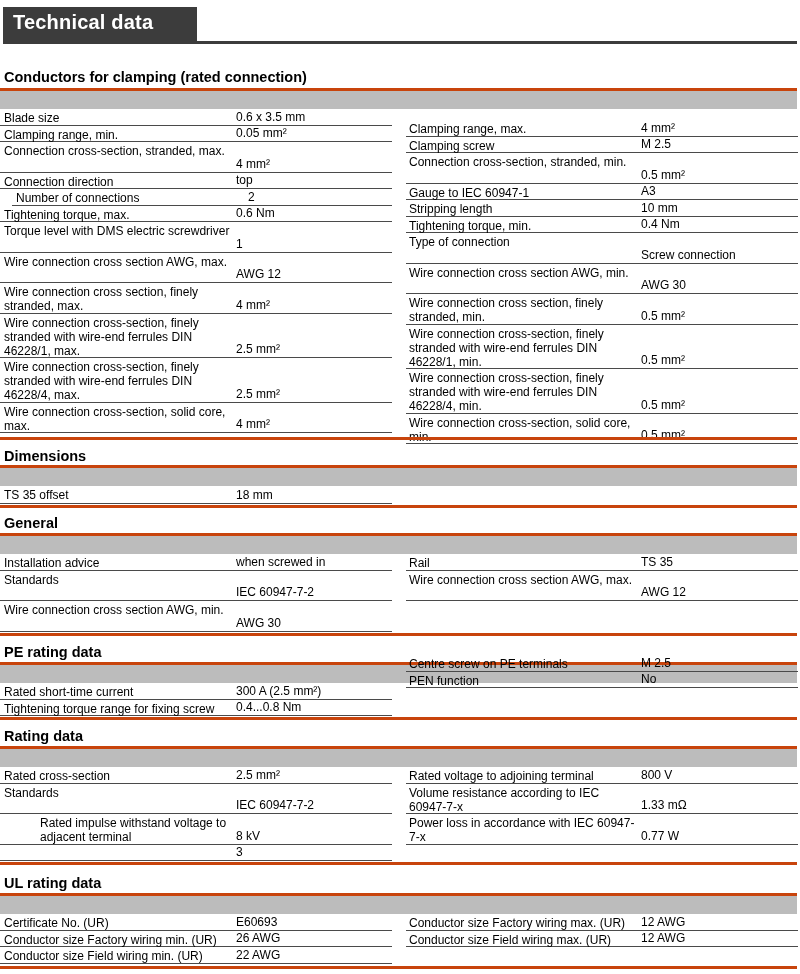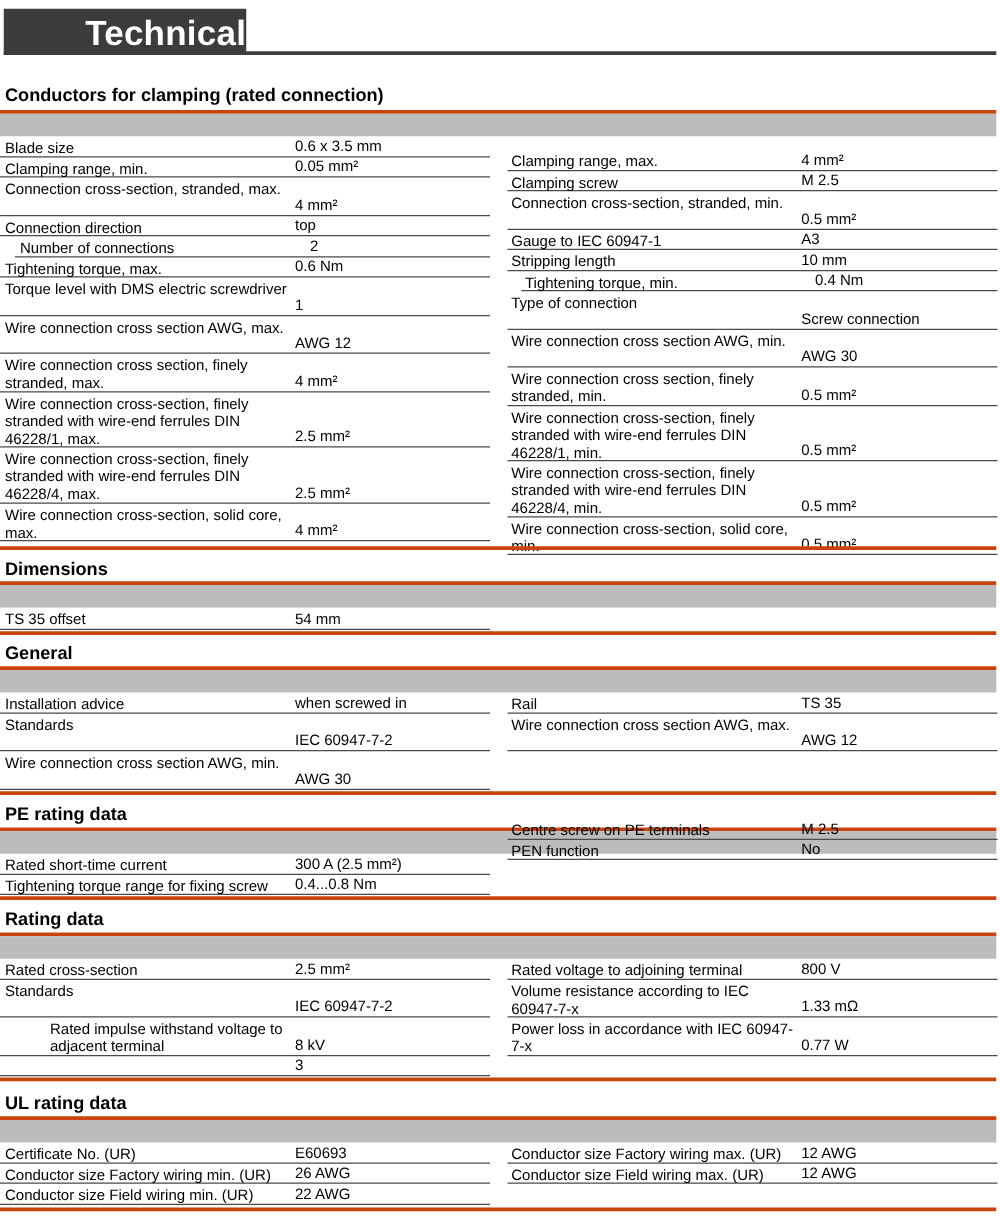--- a/index.html
+++ b/index.html
@@ -1,19 +1,19 @@
 <!DOCTYPE html>
 <html><head>
 <meta charset="utf-8">
 <style>
   html, body { margin:0; padding:0; background:#ffffff; }
   body { width:800px; height:974px; position:relative; overflow:hidden;
          font-family:"Liberation Sans", "DejaVu Sans", sans-serif; color:#000; }
   .title-block { position:absolute; left:3px; top:7px; width:194px; height:37px; background:#3c3c3c; }
-  .title-text { position:absolute; left:10px; top:4px; color:#fff; font-weight:bold; font-size:28px; letter-spacing:0.2px;text-align:right; }
+  .title-text { position:absolute; left:10px; top:4px; color:#fff; font-weight:bold; font-size:20px; letter-spacing:0.2px; }
   .title-rule { position:absolute; left:3px; top:41px; width:794px; height:3px; background:#3c3c3c; }
   .sec-head { position:absolute; left:4px; font-weight:bold; font-size:14.5px; }
   .orange { position:absolute; left:0; width:797px; height:3px; background:#c8440c; }
   .band { position:absolute; left:0; width:797px; height:18px; background:#bcbcbc; }
   .col { position:absolute; width:392px; }
   .col.left { left:0; }
   .col.right { left:406px; }
   .row { position:relative; font-size:12px; line-height:14px; border-bottom:1.5px solid #4a4a4a; }
   .row .lbl { display:block; width:226px; padding:2px 0 0 4px; }
   .row .val { position:absolute; left:236px; bottom:1px; }
@@ -96,21 +96,21 @@
         <span class="val">0.5 mm²</span>
       </div>
       <div class="row" style="height: 15.5px;">
         <span class="lbl">Gauge to IEC 60947-1</span>
         <span class="val">A3</span>
       </div>
       <div class="row" style="height: 15.5px;">
         <span class="lbl">Stripping length</span>
         <span class="val">10 mm</span>
       </div>
-      <div class="row" style="height: 15.5px; margin-left: 11px;">
+      <div class="row" style="height: 15.5px;">
         <span class="lbl">Tightening torque, min.</span>
         <span class="val">0.4 Nm</span>
       </div>
       <div class="row" style="height: 29.5px;">
         <span class="lbl">Type of connection</span>
         <span class="val">Screw connection</span>
       </div>
       <div class="row" style="height: 29.5px;">
         <span class="lbl">Wire connection cross section AWG, min.</span>
         <span class="val">AWG 30</span>
@@ -132,21 +132,21 @@
         <span class="val">0.5 mm²</span>
       </div>
     </div>
     <div class="orange" style="top: 437px;"></div>
     <div class="sec-head" style="top: 448px;">Dimensions</div>
     <div class="orange" style="top: 465px;"></div>
     <div class="band" style="top: 468px;"></div>
     <div class="col left" style="top: 486px;">
       <div class="row" style="height: 16.5px;">
         <span class="lbl">TS 35 offset</span>
-        <span class="val">54 mm</span>
+        <span class="val">18 mm</span>
       </div>
     </div>
     <div class="col right" style="top: 486px;"></div>
     <div class="orange" style="top: 505px;"></div>
     <div class="sec-head" style="top: 515px;">General</div>
     <div class="orange" style="top: 533px;"></div>
     <div class="band" style="top: 536px;"></div>
     <div class="col left" style="top: 554px;">
       <div class="row" style="height: 15.5px;">
         <span class="lbl">Installation advice</span>

